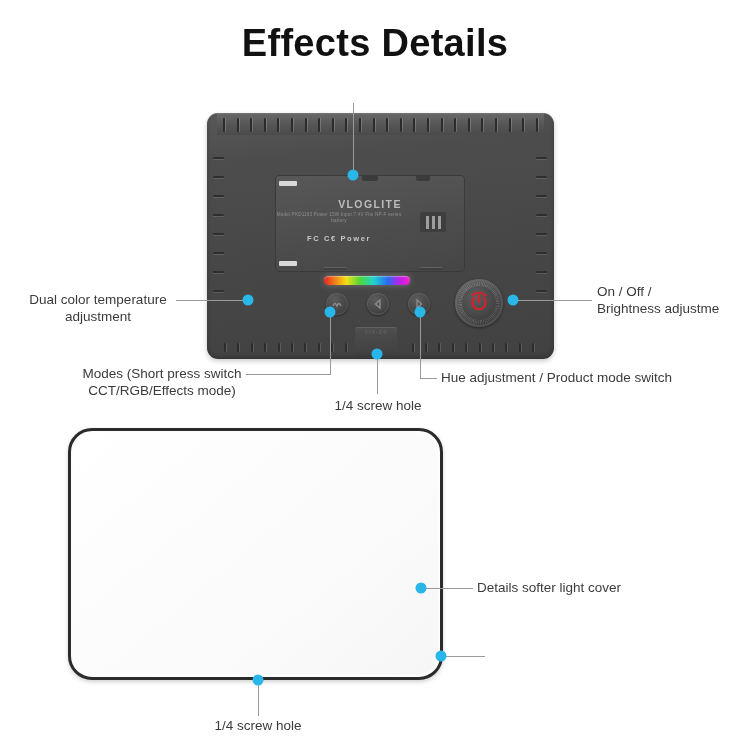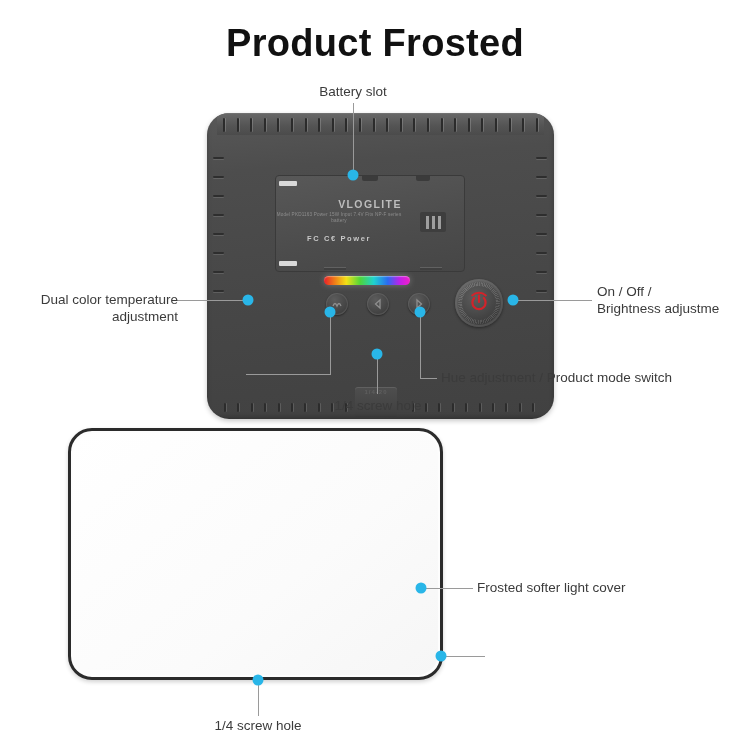--- a/index.html
+++ b/index.html
@@ -27,28 +27,28 @@
     background:#29b6e8; z-index:40;
     transform:translate(-50%,-50%);
   }
   .lead-h { position:absolute; height:1px; background:#9a9a9a; z-index:30; }
   .lead-v { position:absolute; width:1px; background:#9a9a9a; z-index:30; }
   .label {
     position:absolute; font-size:13.5px; color:#3b3b3b;
     line-height:16.5px; white-space:pre-line; z-index:35;
   }
   .label.r { text-align:left; }
-  .label.l { text-align:right; }
+  .label.l { text-align:center; }
   .label.c { text-align:center; }
 
   
   .device {
-    position:absolute; left:207px; top:113px; width:347px; height:306px;
+    position:absolute; left:207px; top:113px; width:347px; height:246px;
     background:linear-gradient(175deg,#585858 0%,#4d4d4d 18%,#474747 55%,#414141 100%);
-    border-radius:22px;
+    border-radius:11px;
     box-shadow:0 2px 5px rgba(0,0,0,0.22);
     overflow:hidden;
   }
   .device::after{
     content:""; position:absolute; inset:0; border-radius:11px;
     box-shadow:inset 0 1px 1px rgba(255,255,255,0.10), inset 0 -2px 4px rgba(0,0,0,0.25);
     pointer-events:none;
   }
   
   .vent-top {
@@ -193,21 +193,21 @@
   .panel .inner {
     position:absolute; inset:2px; border-radius:21px;
     background:linear-gradient(140deg,#ffffff 0%,#fbfbfb 60%,#f6f6f6 100%);
   }
 </style>
 </head>
 <body>
 
 <div class="stage">
 
-  <div class="title">Product Frosted</div>
+  <div class="title">Effects Details</div>
 
   <div class="device">
 
     <div class="vent-top" id="ventTop">
         <div class="slot" style="left: 6px;"></div>
         <div class="slot" style="left: 19.6px;"></div>
         <div class="slot" style="left: 33.2px;"></div>
         <div class="slot" style="left: 46.8px;"></div>
         <div class="slot" style="left: 60.4px;"></div>
         <div class="slot" style="left: 74px;"></div>
@@ -329,52 +329,53 @@
       </div>
     </div>
 
     <div class="screw-block">
       <div class="txt">1/4-20</div>
     </div>
   </div>
 
   <div class="lead-v" style="left:353px; top:103px; height:70px;"></div>
   <div class="dot" style="left:353px; top:175px;"></div>
-  <div class="label c" style="left:283px; top:84px; width:140px;">Battery slot</div>
 
   <div class="dot" style="left:248px; top:300px;"></div>
   <div class="lead-h" style="left:176px; top:300px; width:70px;"></div>
   <div class="label l" style="left:18px; top:292px; width:160px;">Dual color temperature
 adjustment</div>
 
   <div class="dot" style="left:513px; top:300px;"></div>
   <div class="lead-h" style="left:515px; top:300px; width:77px;"></div>
   <div class="label r" style="left:597px; top:284px; width:156px;">On / Off /
 Brightness adjustme</div>
 
   <div class="dot" style="left:330px; top:312px;"></div>
   <div class="lead-v" style="left:330px; top:312px; height:62px;"></div>
   <div class="lead-h" style="left:246px; top:374px; width:85px;"></div>
+  <div class="label l" style="left:62px; top:366px; width:200px;">Modes (Short press switch
+CCT/RGB/Effects mode)</div>
 
   <div class="dot" style="left:377px; top:354px;"></div>
   <div class="lead-v" style="left:377px; top:354px; height:40px;"></div>
   <div class="label c" style="left:322px; top:398px; width:112px;">1/4 screw hole</div>
 
   <div class="dot" style="left:420px; top:312px;"></div>
   <div class="lead-v" style="left:420px; top:312px; height:66px;"></div>
   <div class="lead-h" style="left:420px; top:378px; width:17px;"></div>
   <div class="label r" style="left:441px; top:370px; width:300px;">Hue adjustment / Product mode switch</div>
 
   <div class="panel">
     <div class="inner"></div>
   </div>
 
   <div class="dot" style="left:421px; top:588px;"></div>
   <div class="lead-h" style="left:423px; top:588px; width:50px;"></div>
-  <div class="label r" style="left:477px; top:580px; width:230px;">Frosted softer light cover</div>
+  <div class="label r" style="left:477px; top:580px; width:230px;">Details softer light cover</div>
 
   <div class="dot" style="left:441px; top:656px;"></div>
   <div class="lead-h" style="left:443px; top:656px; width:42px;"></div>
 
   <div class="dot" style="left:258px; top:680px;"></div>
   <div class="lead-v" style="left:258px; top:680px; height:36px;"></div>
   <div class="label c" style="left:202px; top:718px; width:112px;">1/4 screw hole</div>
 
 </div>
 

